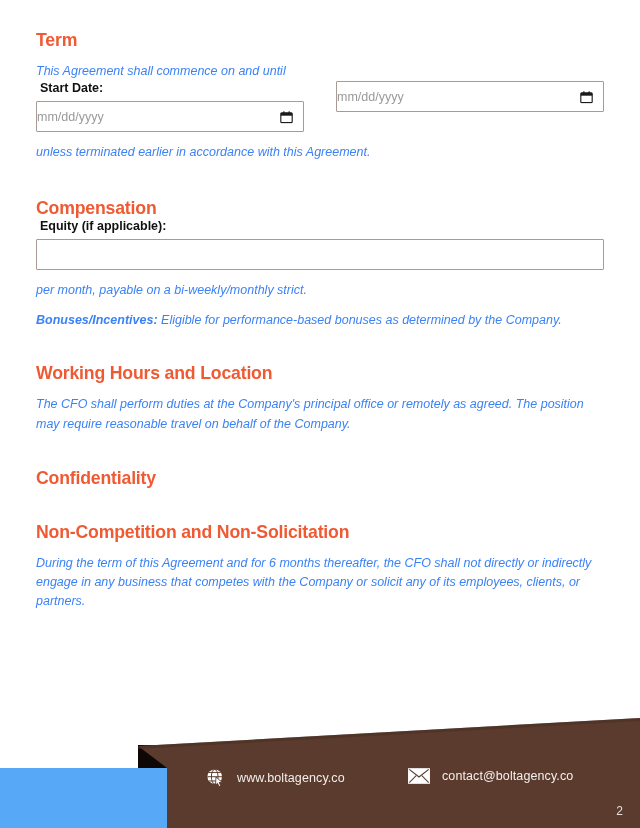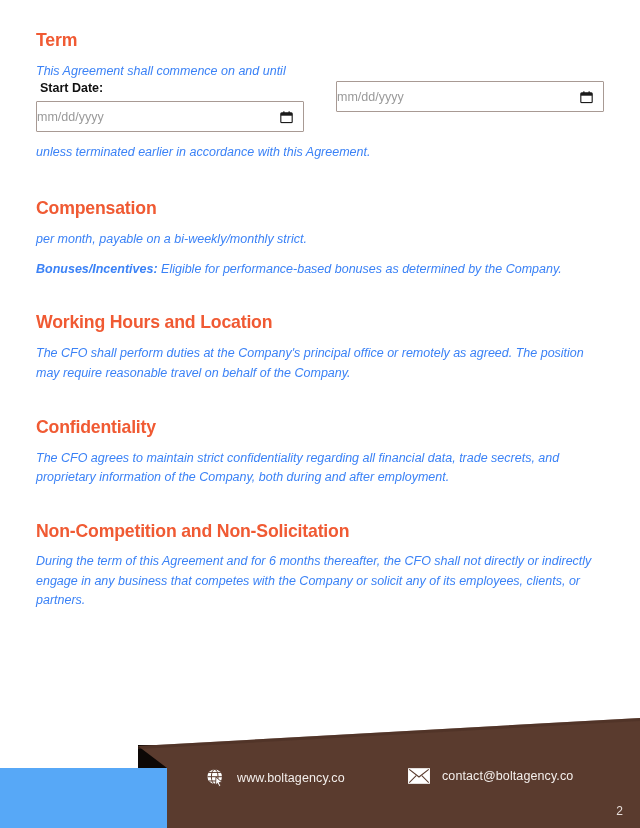--- a/index.html
+++ b/index.html
@@ -187,31 +187,36 @@
         </div>
       </div>
     </div>
 
     <p class="body-text tight">unless terminated earlier in accordance with this Agreement.</p>
 
     <h2 class="section-heading sec-comp">Compensation</h2>
 
 
     <div class="field-row">
+      <div class="field-col">
+        <label class="field-label">Equity (if applicable):</label>
+        <div class="input-wrap">
+          <input class="field-input" type="text" placeholder="" style="">
+        </div>
+      </div>
     </div>
 
     <p class="body-text tight">per month, payable on a bi-weekly/monthly strict.</p>
 
     <p class="body-text"><b>Bonuses/Incentives:</b><span> Eligible for performance-based bonuses as determined by the Company.</span></p>
 
     <h2 class="section-heading sec-hours">Working Hours and Location</h2>
     <p class="body-text">The CFO shall perform duties at the Company's principal office or remotely as agreed. The position may require reasonable travel on behalf of the Company.</p>
 
     <h2 class="section-heading sec-conf">Confidentiality</h2>
-    <p class="body-text">The CFO agrees to maintain strict confidentiality regarding all financial data, trade secrets, and proprietary information of the Company, both during and after employment.</p>
 
     <h2 class="section-heading sec-noncompete">Non-Competition and Non-Solicitation</h2>
     <p class="body-text">During the term of this Agreement and for 6 months thereafter, the CFO shall not directly or indirectly engage in any business that competes with the Company or solicit any of its employees, clients, or partners.</p>
 
   </div>
 
   <div class="footer-art">
     <svg class="footer-svg" width="640" height="128" viewBox="0 0 640 128">
 
       <rect x="0" y="68" width="167" height="60" fill="#57A8F7"></rect>

